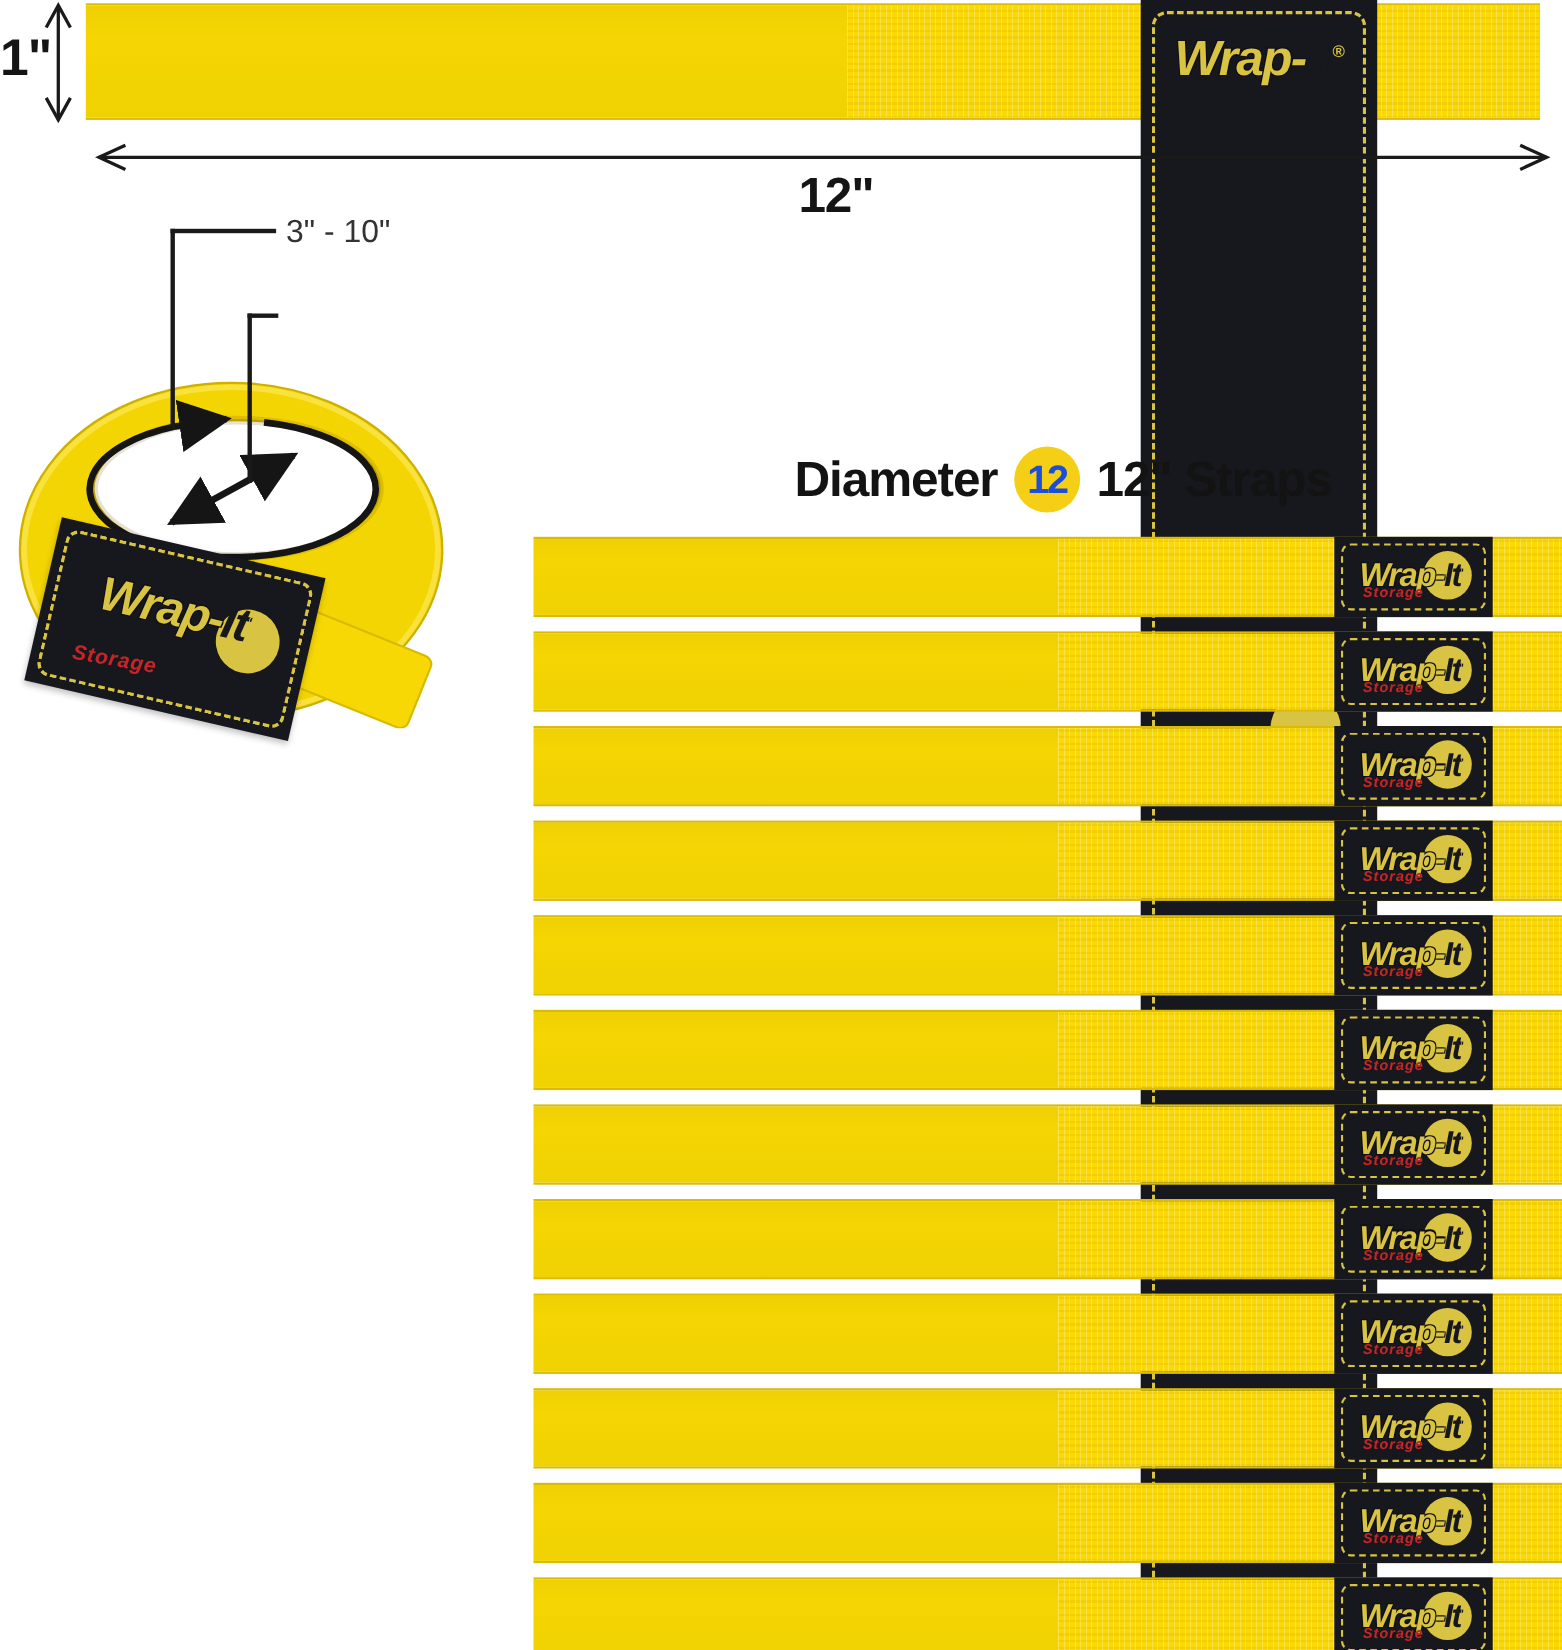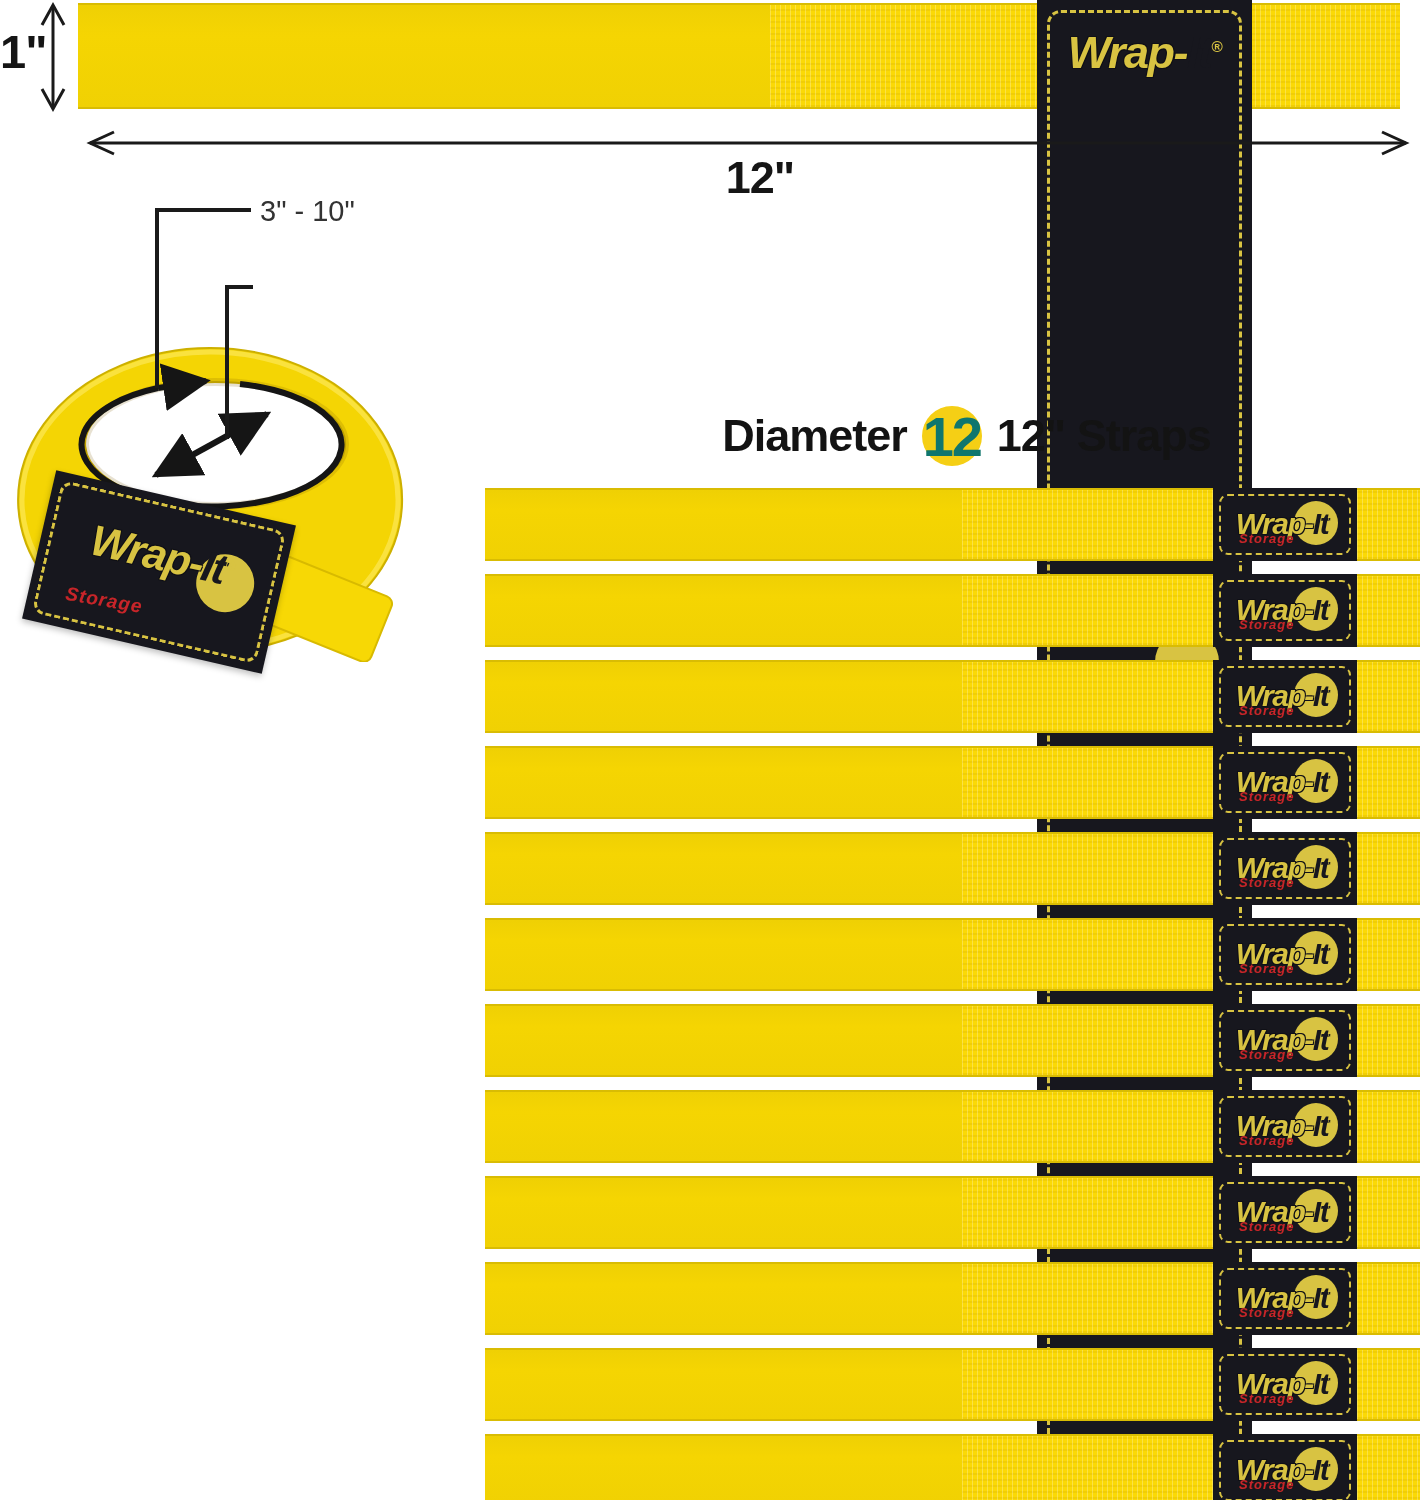--- a/index.html
+++ b/index.html
@@ -60,21 +60,21 @@
   #conn-diam{left:225px;top:285px;width:24px;height:150px;}
   
   #coil{position:absolute;left:10px;top:332px;}
   #coil-label{position:absolute;left:36px;top:496px;width:246px;height:152px;background:var(--label-black);
     transform:rotate(13deg);box-shadow:0 3px 6px rgba(0,0,0,.25);}
   
   #includes-heading{position:absolute;left:485px;top:404px;width:935px;height:64px;display:flex;
     align-items:center;justify-content:center;gap:15px;transform:translateX(14px);}
   .head-text{font-weight:700;font-size:45px;color:#131313;letter-spacing:-1px;white-space:nowrap;}
   #count-badge{width:60px;height:60px;border-radius:50%;background:var(--badge-yellow);display:flex;
-    align-items:center;justify-content:center;font-weight:700;font-size:56px;color:#0f766e;letter-spacing:-2px;}
+    align-items:center;justify-content:center;font-weight:700;font-size:36px;color:#1d4ed8;letter-spacing:-2px;}
   
   #strap-list{position:absolute;left:485px;top:488px;width:935px;}
   .strap-row{position:relative;height:73px;margin-bottom:13px;}
   .strap-row .strap{position:absolute;inset:0;}
   .strap-row .part-loop{width:477px;}
   .strap-row .wrap-label{left:728px;width:144px;}
 </style>
 </head>
 <body>
 

